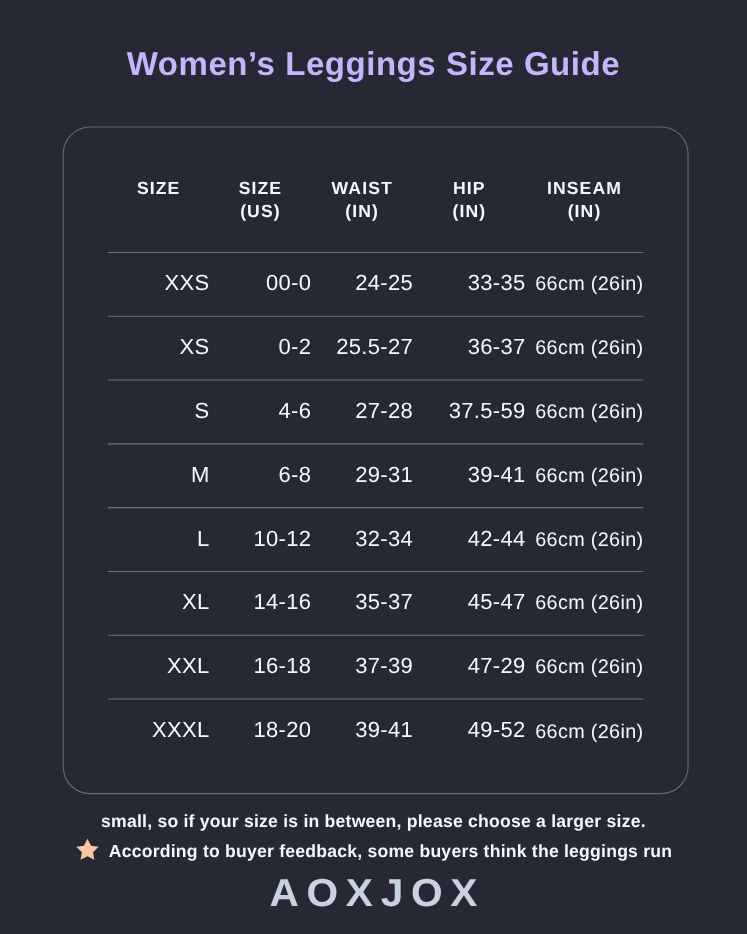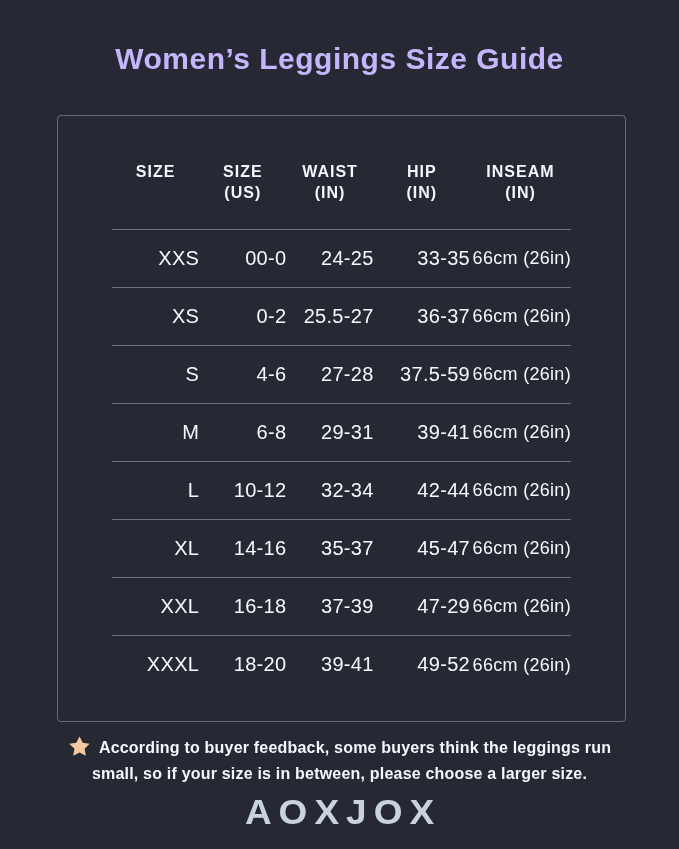--- a/index.html
+++ b/index.html
@@ -17,22 +17,22 @@
     text-align: center;
     font-size: 30px; font-weight: bold; letter-spacing: 0.5px;
     color: #c4b5fd;
   }
 
   .panel {
     position: absolute; left: 57px; top: 115px;
     width: 569px; height: 607px;
     box-sizing: border-box;
     border: 1px solid rgba(200, 206, 220, 0.40);
-    border-radius: 4px;
-    padding: 0 54px;
+    border-radius: 25px;
+    padding: 0 40px;
   }
 
   .header-row, .data-row {
     display: grid;
     grid-template-columns: 19% 19% 19% 21% 22%;
   }
   .header-row {
     padding: 46px 0 25px 0;
     border-bottom: 1px solid rgba(210, 216, 228, 0.42);
   }
@@ -171,24 +171,24 @@
       <div class="cell">39-41</div>
       <div class="cell">49-52</div>
       <div class="cell inseam">66cm
 (26in)</div>
     </div>
 
   </div>
 
   <div class="note">
     <div>
+      <span>small, so if your size is in between, please choose a larger size.</span>
+    </div>
+    <div>
       <svg class="star" viewBox="0 0 24 24" aria-hidden="true">
         <polygon points="12,1.5 15.4,8.1 22.6,9.2 17.3,14.3 18.6,21.6 12,18.2 5.4,21.6 6.7,14.3 1.4,9.2 8.6,8.1" fill="#f5c9a2"></polygon>
       </svg><span>According to buyer feedback, some buyers think the leggings run</span>
-    </div>
-    <div>
-      <span>small, so if your size is in between, please choose a larger size.</span>
     </div>
   </div>
 
   <div class="brand-logo">AOXJOX</div>
 
 </div>
 
 </body></html>

